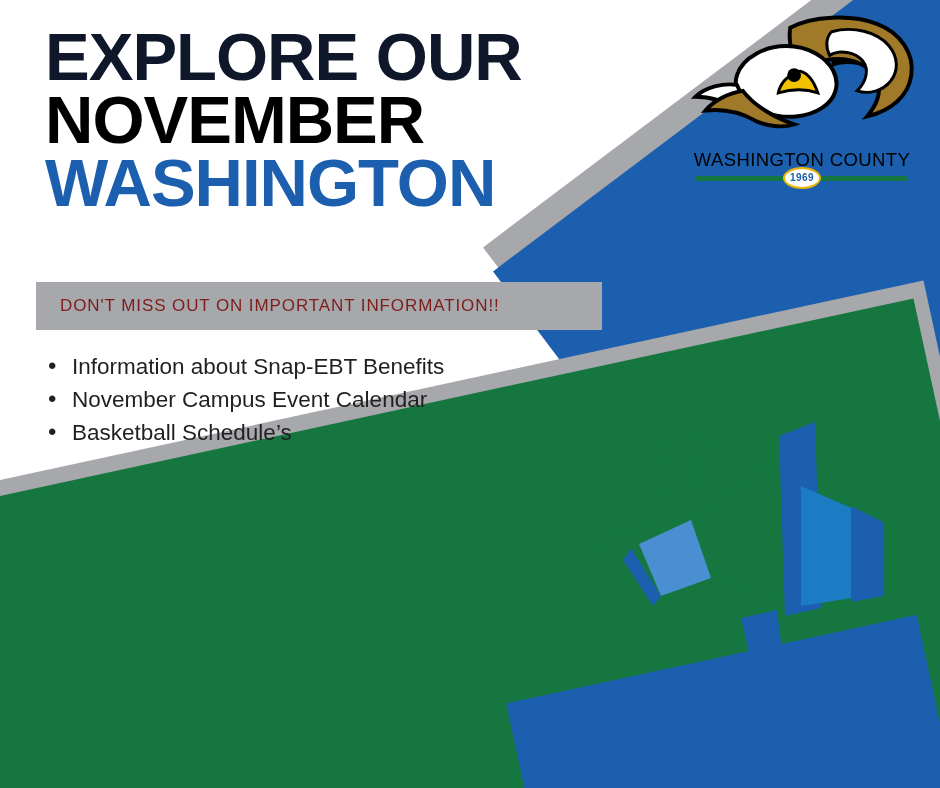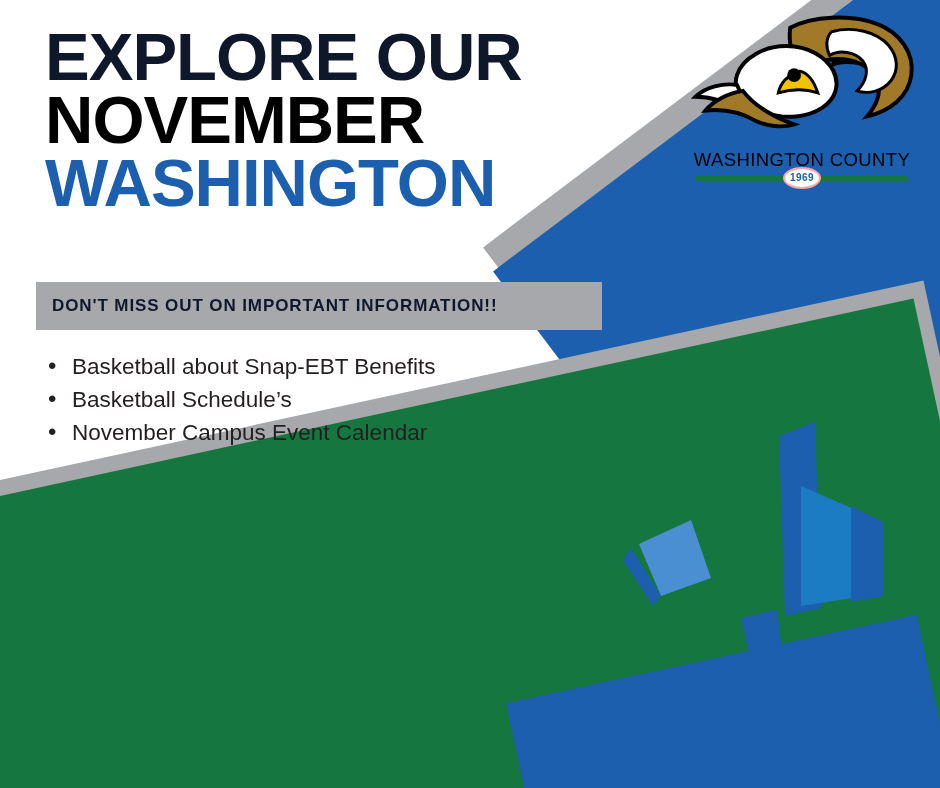--- a/index.html
+++ b/index.html
@@ -103,21 +103,21 @@
     background: #15773f;
     position: relative;
   }
   .logo-year {
     position: absolute;
     left: 50%;
     top: 50%;
     transform: translate(-50%, -50%);
     background: #ffffff;
     color: #1b5fae;
-    border: 2px solid #fca5a5;
+    border: 2px solid #eab308;
     border-radius: 50%;
     width: 34px;
     height: 18px;
     font-size: 10px;
     font-weight: bold;
     line-height: 18px;
     letter-spacing: 0.5px;
   }
 
   
@@ -143,25 +143,25 @@
     left: 36px;
     top: 282px;
     width: 566px;
     height: 48px;
     background: #a6a8ab;
     display: flex;
     align-items: center;
     z-index: 5;
   }
   .subhead span {
-    color: #0f172a;
-    font-weight: bold;
+    color: #7f1d1d;
+    font-weight: normal;
     font-size: 17px;
     letter-spacing: 0.9px;
-    padding-left: 16px;
+    padding-left: 24px;
   }
 
   
   .bullets {
     position: absolute;
     left: 24px;
     top: 350px;
     margin: 0;
     padding: 0 0 0 24px;
     list-style: none;
@@ -229,23 +229,23 @@
     <div class="hl-1">EXPLORE OUR</div>
     <div class="hl-2">NOVEMBER</div>
     <div class="hl-3">WASHINGTON</div>
   </div>
 
   <div class="subhead">
     <span>DON'T MISS OUT ON IMPORTANT INFORMATION!!</span>
   </div>
 
   <ul class="bullets">
-    <li>Basketball about Snap-EBT Benefits</li>
+    <li>Information about Snap-EBT Benefits</li>
+    <li>November Campus Event Calendar</li>
     <li>Basketball Schedule’s</li>
-    <li>November Campus Event Calendar</li>
   </ul>
 
   <svg class="megaphone" viewBox="0 0 340 300">
     <g stroke="#15773f" stroke-width="11" stroke-linecap="round">
       <line x1="18" y1="140" x2="68" y2="118"></line>
       <line x1="44" y1="78" x2="82" y2="112"></line>
       <line x1="96" y1="36" x2="110" y2="82"></line>
       <line x1="138" y1="22" x2="130" y2="70"></line>
     </g>
     <path d="M120 112 L236 34 L236 196 L120 160 Z" fill="#15773f"></path>

